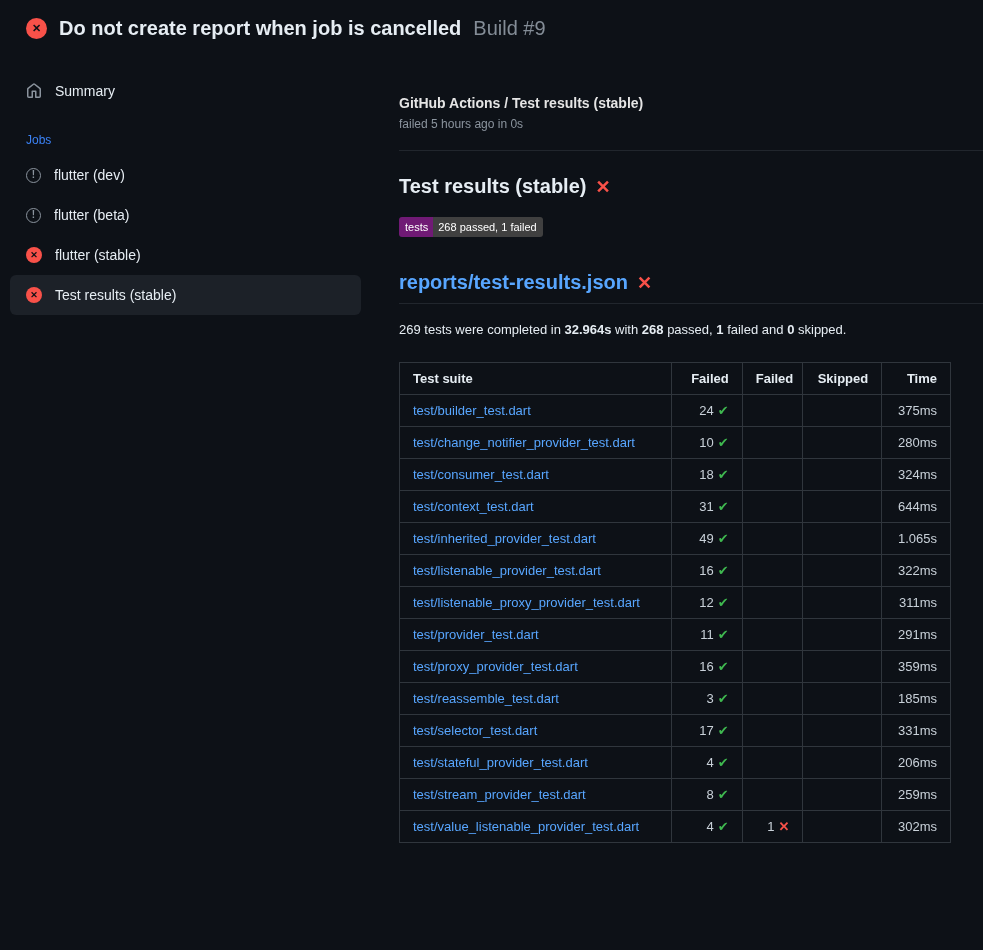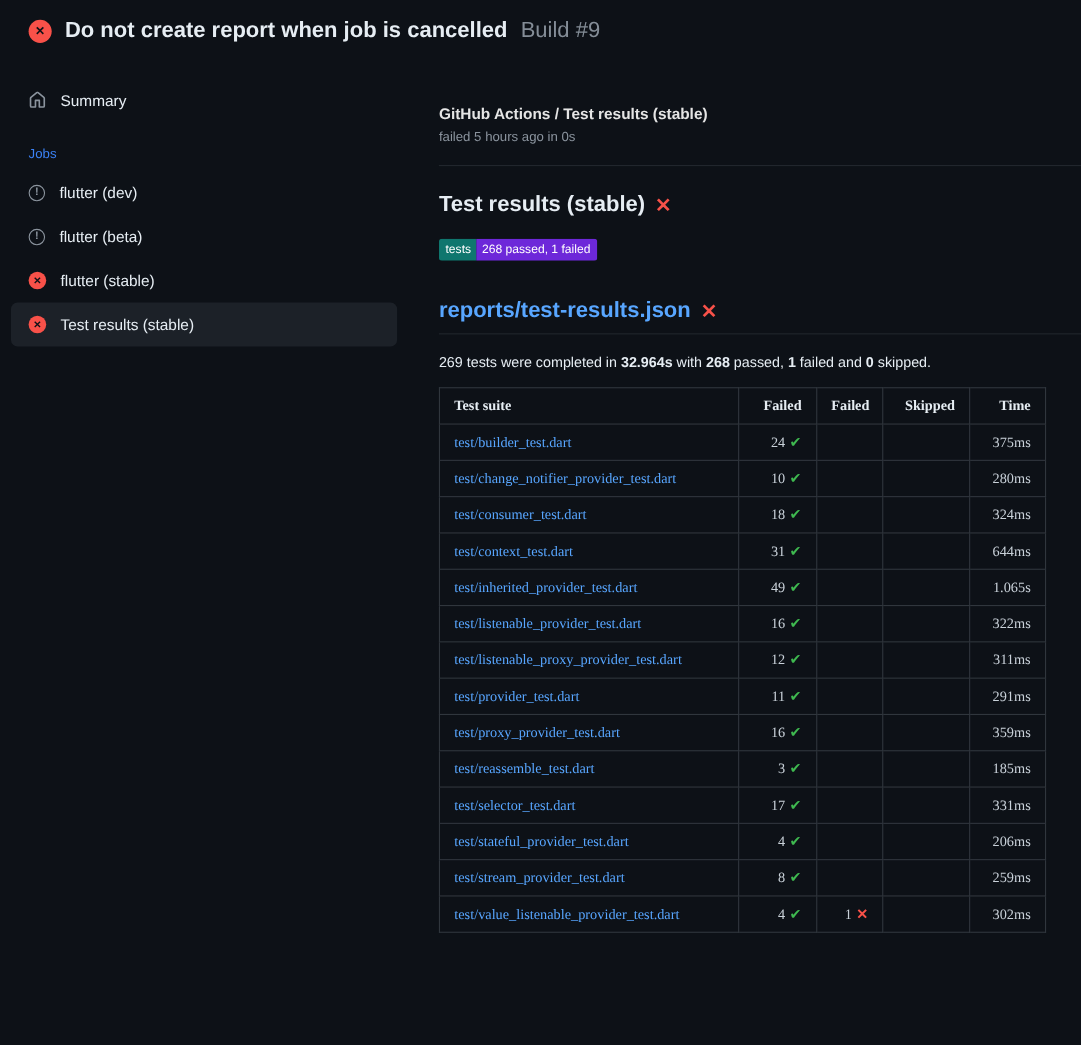--- a/index.html
+++ b/index.html
@@ -59,35 +59,35 @@
   .section-title {
     margin: 24px 0 0 0; font-size: 20px; font-weight: 700;
     display: flex; align-items: center; gap: 9px;
   }
   .x-glyph { color: #f85149; font-size: 18px; font-weight: 700; }
 
   .badge {
     display: inline-flex; margin-top: 19px; border-radius: 3px; overflow: hidden;
     font-size: 11px; color: #ffffff; line-height: 12px;
   }
-  .badge-label { background: #0f766e; padding: 4px 5px 4px 6px; }
-  .badge-value { background: #6d28d9; padding: 4px 6px 4px 5px; }
+  .badge-label { background: #701a75; padding: 4px 5px 4px 6px; }
+  .badge-value { background: #404040; padding: 4px 6px 4px 5px; }
 
   .report-heading {
     margin: 34px 0 0 0; font-size: 20px; font-weight: 700;
     display: flex; align-items: center; gap: 9px;
     padding-bottom: 9px; border-bottom: 1px solid #21262d;
   }
   .summary-line { margin: 18px 0 0 0; font-size: 13px; color: #e6edf3; }
   .summary-line strong { font-weight: 700; }
 
   
   table.results {
-    border-collapse: collapse; margin-top: 15px;
-    font-size: 13px; table-layout: fixed; width: 552px; font-family: Liberation Serif, serif;
+    border-collapse: collapse; margin-top: 25px;
+    font-size: 13px; table-layout: fixed; width: 552px;
   }
   .results th, .results td {
     border: 1px solid #30363d; padding: 8px 13px;
     white-space: nowrap; overflow: hidden;
   }
   .results th { font-weight: 700; color: #e6edf3; text-align: left; }
   .results th.num, .results td.num { text-align: right; }
   .results td { color: #c9d1d9; }
   .col-suite { width: 269px; }
   .col-passed { width: 70px; }

